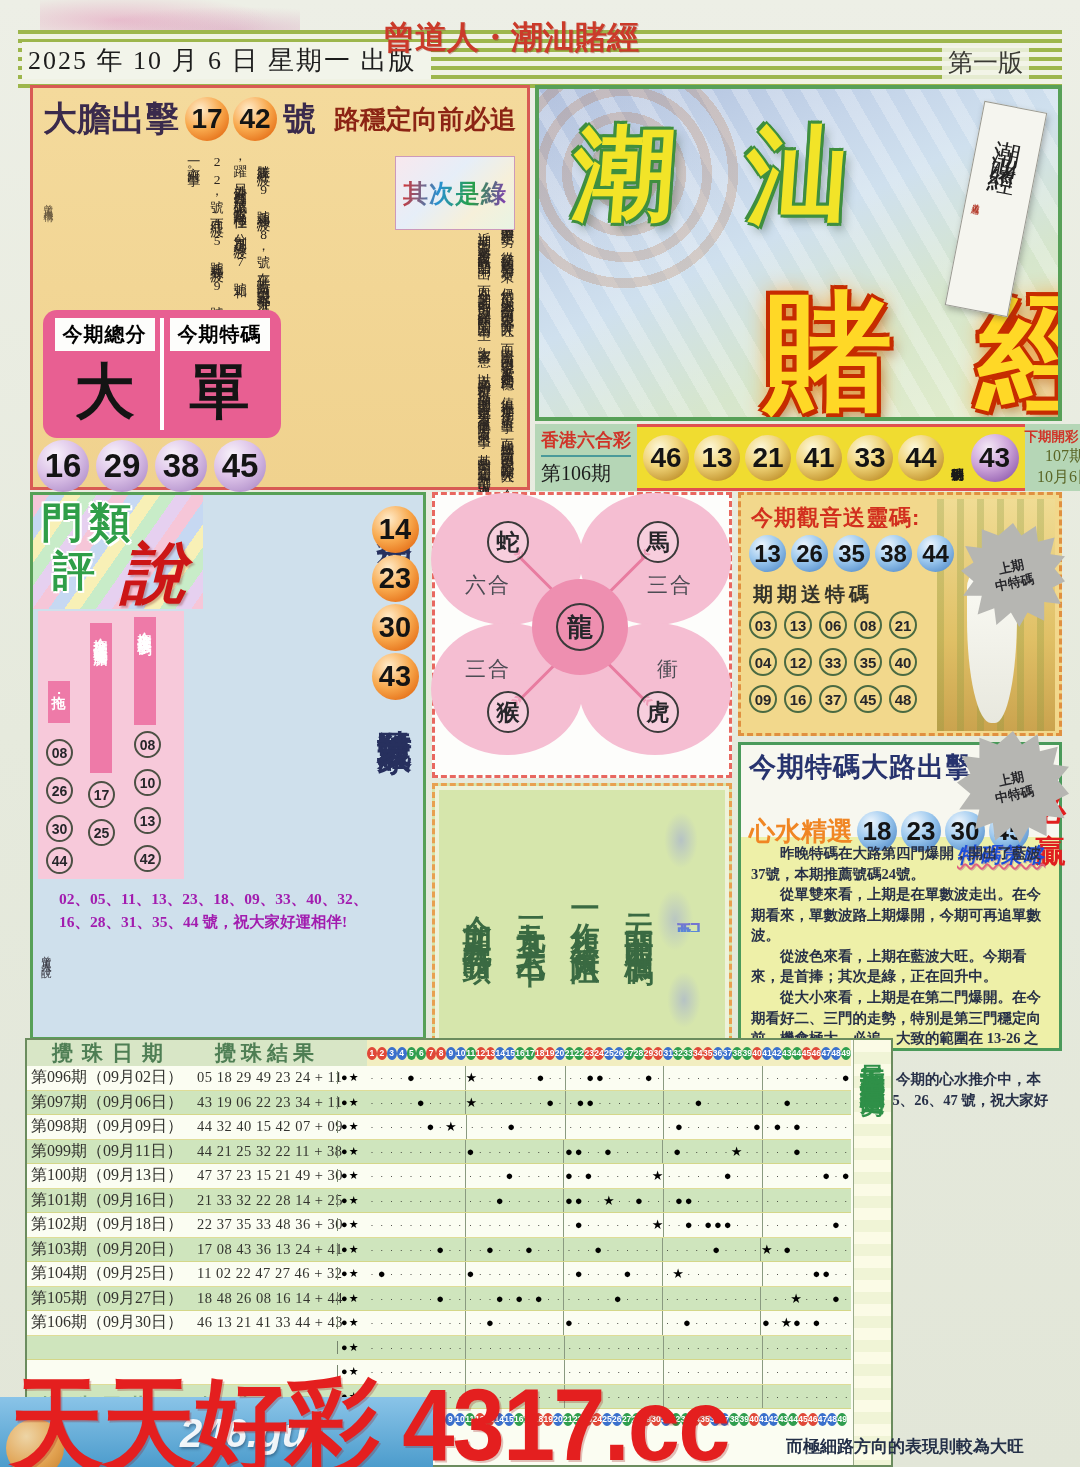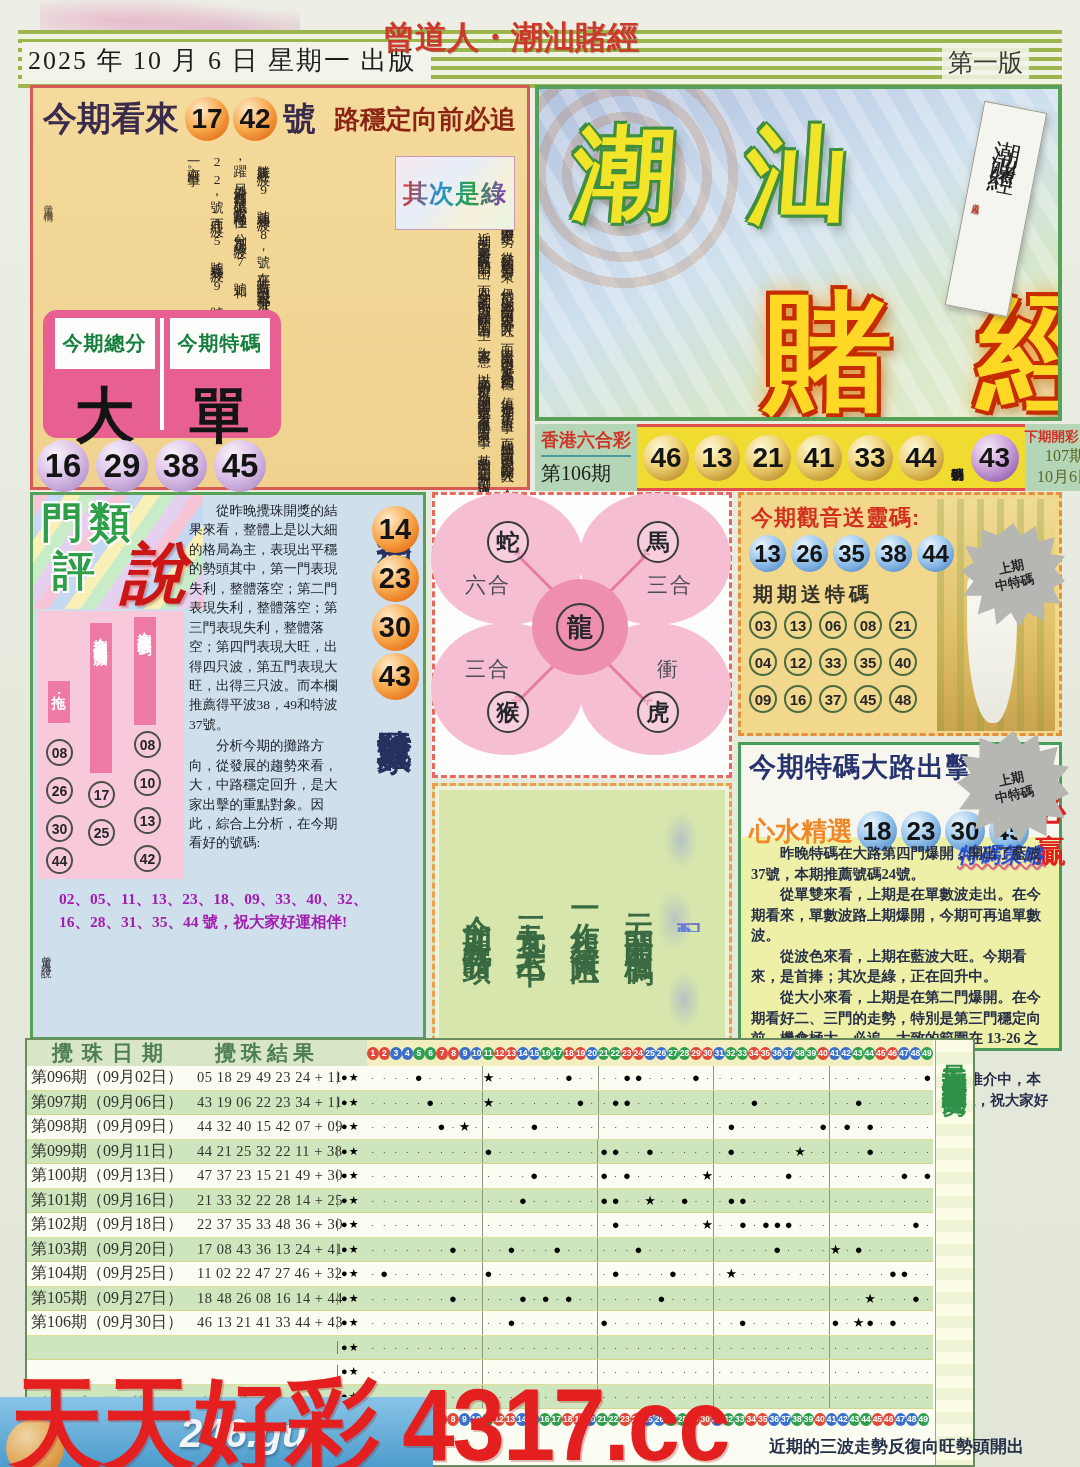--- a/index.html
+++ b/index.html
@@ -44,22 +44,22 @@
   .tipbadge{position:absolute;right:12px;top:68px;width:120px;height:74px;z-index:3;border:1px solid #c9b!important;
     background:linear-gradient(135deg,#f8e8ee 0%,#e6eef8 40%,#f6f0da 70%,#e8f4e4 100%);
     display:flex;align-items:center;justify-content:center;border:1px solid #caa85a;}
   .tipbadge span{font-size:25px;font-weight:900;letter-spacing:1px;
     background:linear-gradient(100deg,#d83030,#2890d0 35%,#28a048 65%,#8838b8);
     -webkit-background-clip:text;background-clip:text;color:transparent;}
   .summary{position:absolute;left:10px;top:222px;width:238px;height:128px;background:#e85f92;
     border-radius:14px;display:flex;padding:8px 6px;gap:0;}
   .summary .half{flex:1;display:flex;flex-direction:column;align-items:center;}
   .summary .half+.half{border-left:4px solid #fff;}
-  .sum-label{background:#fdfdfb;color:#15803d;font-weight:900;font-size:20px;letter-spacing:1px;
-    padding:12px 8px;margin-bottom:14px;white-space:nowrap;}
+  .sum-label{background:#fdfdfb;color:#000000;font-weight:900;font-size:20px;letter-spacing:1px;
+    padding:3px 8px;margin-bottom:8px;white-space:nowrap;}
   .sum-value{font-size:60px;font-weight:900;color:#141414;line-height:1.1;}
   .lead-balls{position:absolute;left:4px;top:352px;display:flex;gap:7px;}
   .lead-balls .ball{width:52px;height:52px;font-size:33px;}
 
   
   .mast{position:absolute;left:535px;top:85px;width:527px;height:336px;z-index:2;border:4px solid #57a057;
     background:
       repeating-linear-gradient(60deg,rgba(255,255,255,.25) 0 14px,rgba(255,255,255,0) 14px 30px),
       linear-gradient(155deg,#aebedd 0%,#c6d6ea 30%,#cfe0ee 45%,#d6e6cc 70%,#e4eecb 100%);overflow:hidden;}
   .mast::before{content:"";position:absolute;left:-30px;top:-30px;width:230px;height:230px;border-radius:50%;
@@ -183,21 +183,21 @@
   .pk-win{font-size:31px;font-weight:900;color:#e01f1f;margin-left:2px;}
   .pk-star{right:-10px;top:-14px;width:112px;height:112px;z-index:3;}
   .pk-body{position:absolute;left:0;top:92px;width:100%;height:217px;padding:6px 10px 4px 10px;}
   .pk-body p{margin:0;font-size:14.5px;line-height:1.42;color:#273048;text-indent:2em;
     font-family:"Liberation Serif",serif;font-weight:bold;}
   .pk-strategy{position:absolute;right:14px;top:96px;font-size:21px;font-weight:900;font-style:italic;
     color:#1d4ed8;text-decoration:underline wavy #e06080 2px;letter-spacing:1px;
     text-shadow:1px 1px 0 rgba(160,60,120,.35);}
 
   
-  .trend{position:absolute;left:25px;top:1038px;width:950px;height:429px;z-index:2;
+  .trend{position:absolute;left:25px;top:1038px;width:868px;height:429px;z-index:2;
     background:#fbfdf2;border:2px solid #6b8c5e;padding-right:40px;}
   .tr-banner{position:absolute;right:0;top:0;width:38px;height:100%;
     background:repeating-linear-gradient(180deg,#fbfbe6 0 12px,#f0f4d6 12px 24px);
     display:flex;align-items:flex-start;justify-content:center;border-left:1px solid #9aaa8a;}
   .tr-banner .vt{writing-mode:vertical-rl;text-orientation:upright;font-size:25px;font-weight:900;
     color:#2f9048;letter-spacing:2px;margin-top:4px;font-family:"Liberation Serif",serif;}
   .thead{display:flex;align-items:center;height:26px;
     background:linear-gradient(90deg,#d8e6c6 0 340px,#f2eec0 340px);}
   .th-date{width:170px;text-align:center;font-family:"Liberation Serif",serif;font-weight:900;
     color:#4e7e54;font-size:21px;letter-spacing:9px;}
@@ -237,21 +237,21 @@
 
 <div id="canvas" data-name="newspaper-page">
 
   <div class="stripes" data-name="header-stripes"></div>
   <div class="dateline" data-name="date-line">2025 年 10 月 6 日  星期一   出版</div>
   <div class="masthead-small" data-name="masthead-small-title">曾道人・潮汕賭經</div>
   <div class="edition" data-name="edition-label">第一版</div>
 
   <div class="leadbox" data-name="lead-article-box">
     <div class="lead-title" data-name="lead-title-row">
-      <span class="t1" style="font-size:34px" data-name="lead-title">今期看來</span>
+      <span class="t1" style="font-size:34px" data-name="lead-title">大膽出擊</span>
       <span data-name="lead-balls-inline" style="display:flex;gap:4px;">
 
       <span class="ball orangeb" style="width:44px;height:44px;font-size:28px;" data-name="lead-pick-ball">17</span>
           <span class="ball orangeb" style="width:44px;height:44px;font-size:28px;" data-name="lead-pick-ball">42</span>
         </span>
       <span class="suf" data-name="lead-title-suffix">號</span>
       <span class="t2" data-name="lead-slogan">路穩定向前必追</span>
     </div>
     <div class="lead-byline vtext" data-name="lead-byline">曾道人機構</div>
     <div class="lead-art2 vtext" data-name="lead-article-left">勝算紅波19號和綠波38號，在平特方向的表現都十分活躍，另外還有四只號碼心水較為極佳，分別是綠波17號和22號，而紅波45號和綠波49號亦要一齊出擊。</div>
@@ -327,24 +327,20 @@
       <span class="onum rv-circ" style="left:8px;top:128px;" data-name="tuo-number">08</span>
       <span class="onum rv-circ" style="left:8px;top:166px;" data-name="tuo-number">26</span>
       <span class="onum rv-circ" style="left:8px;top:204px;" data-name="tuo-number">30</span>
       <span class="onum rv-circ" style="left:8px;top:236px;" data-name="tuo-number">44</span>
       <span class="onum rv-circ" style="left:50px;top:170px;" data-name="lian-number">17</span>
       <span class="onum rv-circ" style="left:50px;top:208px;" data-name="lian-number">25</span>
       <span class="onum rv-circ" style="left:96px;top:120px;" data-name="ping-number">08</span>
       <span class="onum rv-circ" style="left:96px;top:158px;" data-name="ping-number">10</span>
       <span class="onum rv-circ" style="left:96px;top:196px;" data-name="ping-number">13</span>
       <span class="onum rv-circ" style="left:96px;top:234px;" data-name="ping-number">42</span>
-    </div>
-    <div class="rv-paras" data-name="review-paragraphs">
-      <p data-name="review-para1">從昨晚攪珠開獎的結果來看，整體上是以大細的格局為主，表現出平穩的勢頭其中，第一門表現失利，整體落空；第二門表現失利，整體落空；第三門表現失利，整體落空；第四門表現大旺，出得四只波，第五門表現大旺，出得三只波。而本欄推薦得平波38，49和特波37號。</p>
-      <p data-name="review-para2">分析今期的攤路方向，從發展的趨勢來看，大，中路穩定回升，是大家出擊的重點對象。因此，綜合上分析，在今期看好的號碼:</p>
     </div>
     <div class="rv-numsline" data-name="review-numbers-line">02、05、11、13、23、18、09、33、40、32、16、28、31、35、44 號，祝大家好運相伴!</div>
     <div class="rv-byline vtext" data-name="review-byline">曾道人評說</div>
     <div class="rv-side" data-name="review-side-strip">
       <span class="vt" data-name="side-strip-top">今期捧</span>
       <span data-name="side-strip-balls" style="display:flex;flex-direction:column;">
 
       <span class="ball orangeb" data-name="side-strip-ball">14</span>
           <span class="ball orangeb" data-name="side-strip-ball">23</span>
           <span class="ball orangeb" data-name="side-strip-ball">30</span>
@@ -1352,21 +1348,21 @@
         <span class="hb red" data-name="ball-col-45" style="flex: 1 1 0%;">45</span>
         <span class="hb red" data-name="ball-col-46" style="flex: 1 1 0%;">46</span>
         <span class="hb blue" data-name="ball-col-47" style="flex: 1 1 0%;">47</span>
         <span class="hb blue" data-name="ball-col-48" style="flex: 1 1 0%;">48</span>
         <span class="hb green" data-name="ball-col-49" style="flex: 1 1 0%;">49</span>
       </div>
     <div class="tr-banner" data-name="trend-side-banner">
       <span class="vt" data-name="side-banner-text">最近十五期六合彩攪珠結果走勢圖</span>
     </div>
   </div>
-  <div class="publisher" data-name="publisher-line">近期的三波走勢反復向旺勢頭開出</div>
+  <div class="publisher" data-name="publisher-line">而極細路方向的表現則較為大旺</div>
 
   <div class="ad-blue" data-name="bottom-ad-banner">
     <div class="logo" data-name="ad-logo-circle"></div>
     <div class="txt" data-name="ad-text">246.gu</div>
   </div>
   <div class="overlay-red" data-name="watermark-overlay">天天好彩 4317.cc</div>
 
 </div>
 
 </body></html>

